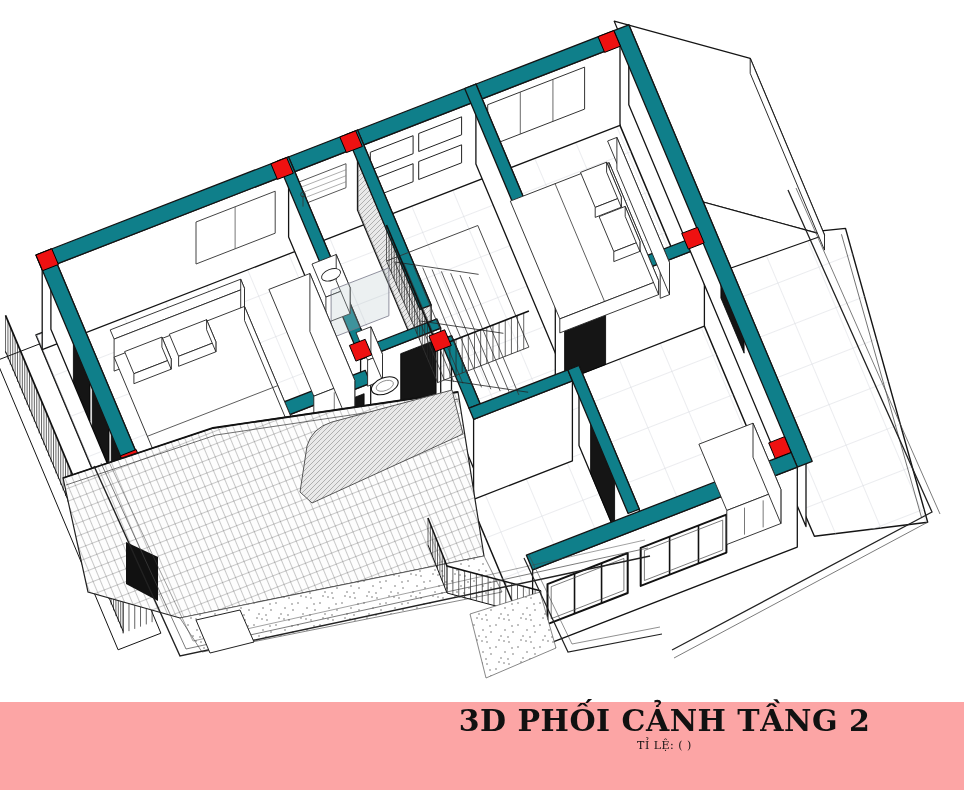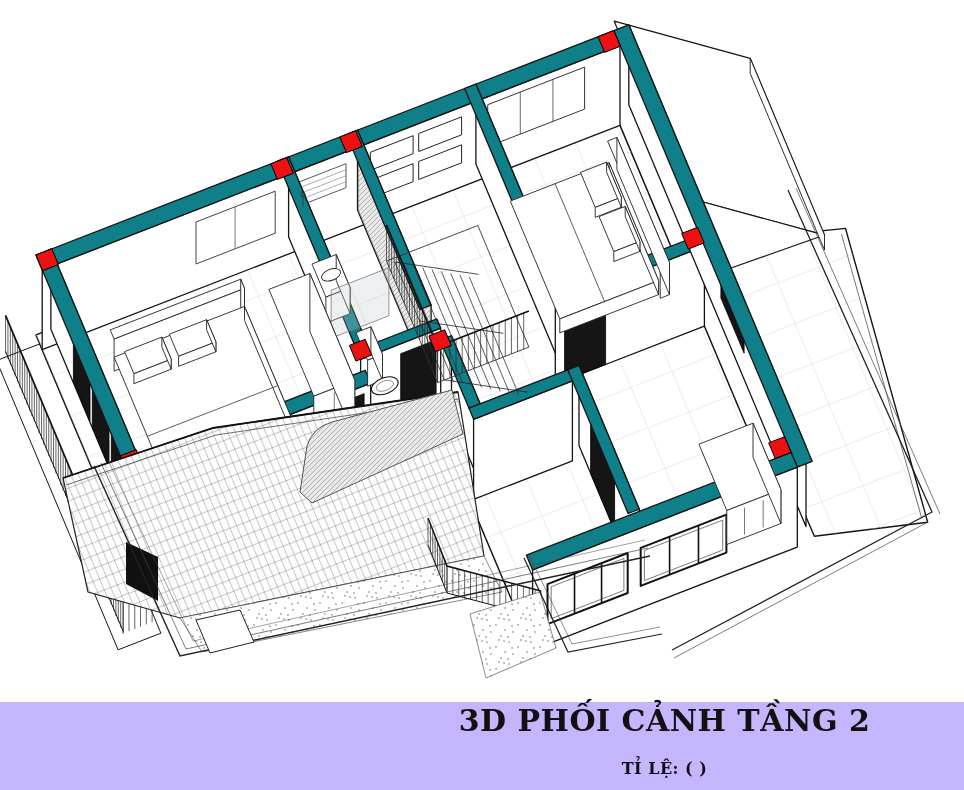--- a/index.html
+++ b/index.html
@@ -1,21 +1,21 @@
 <!DOCTYPE html>
 <html><head>
 <meta charset="utf-8">
 <style>
   html,body{margin:0;padding:0;background:#ffffff;}
-  .sheet{position:relative;width:964px;height:790px;background:#c4b5fd;overflow:hidden;
+  .sheet{position:relative;width:964px;height:790px;background:#fca5a5;overflow:hidden;
          font-family:"DejaVu Serif","Liberation Serif",serif;}
   #scene{position:absolute;left:0;top:0;}
   .titleblock{position:absolute;left:402px;top:704px;width:525px;text-align:center;color:#111;}
   .t1{font-size:30px;font-weight:bold;letter-spacing:0.5px;line-height:1.1;}
-  .t2{font-size:16px;font-weight:bold;margin-top:22px;letter-spacing:0.5px;}
+  .t2{font-size:11px;font-weight:normal;margin-top:2px;letter-spacing:0.5px;}
 </style>
 </head>
 <body>
 <div class="sheet">
 
 <svg id="scene" width="964" height="702" viewBox="0 0 964 702">
       <defs>
         <pattern id="gridIso" width="44" height="44" patternUnits="userSpaceOnUse" patternTransform="matrix(0.932 -0.362 0.387 0.921 36 335)">
           <path d="M44 0H0V44" fill="none" stroke="#d2d6db" stroke-width="0.9"></path>
         </pattern>

